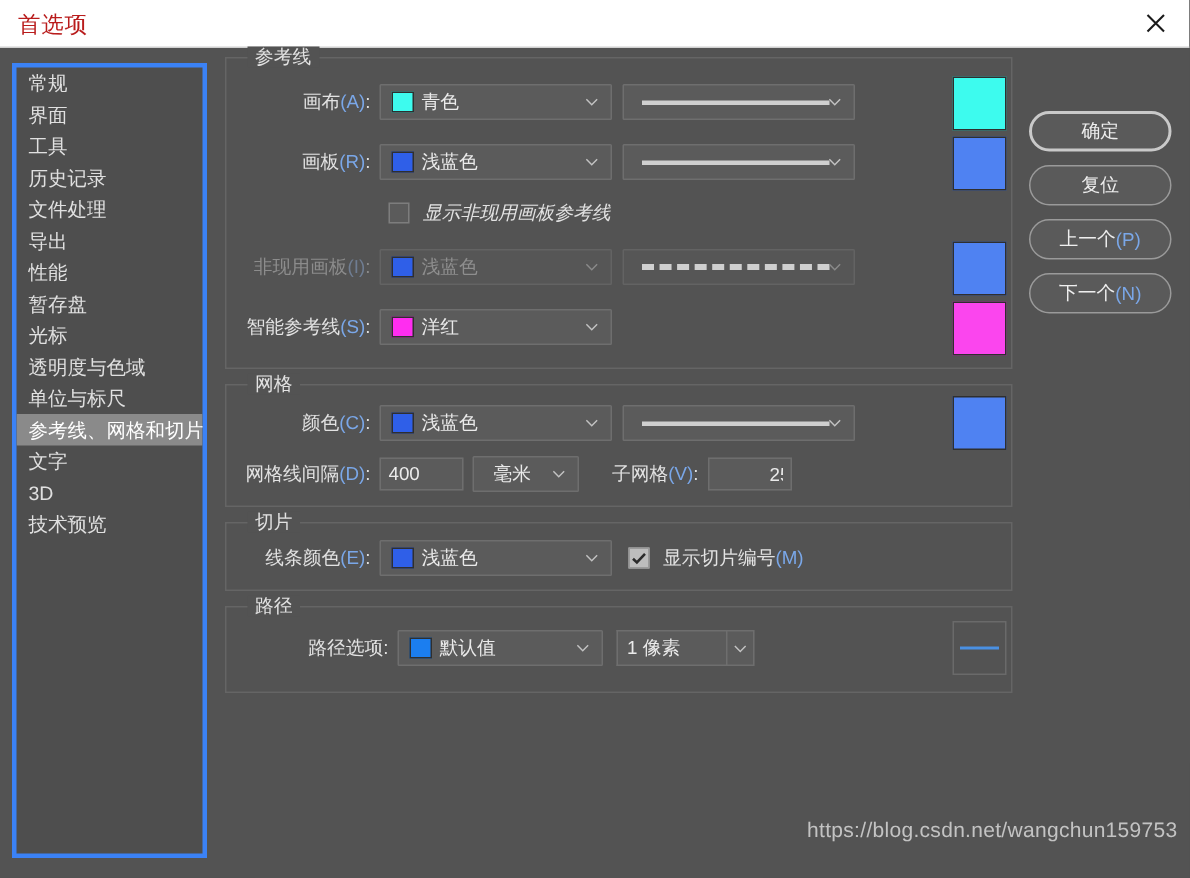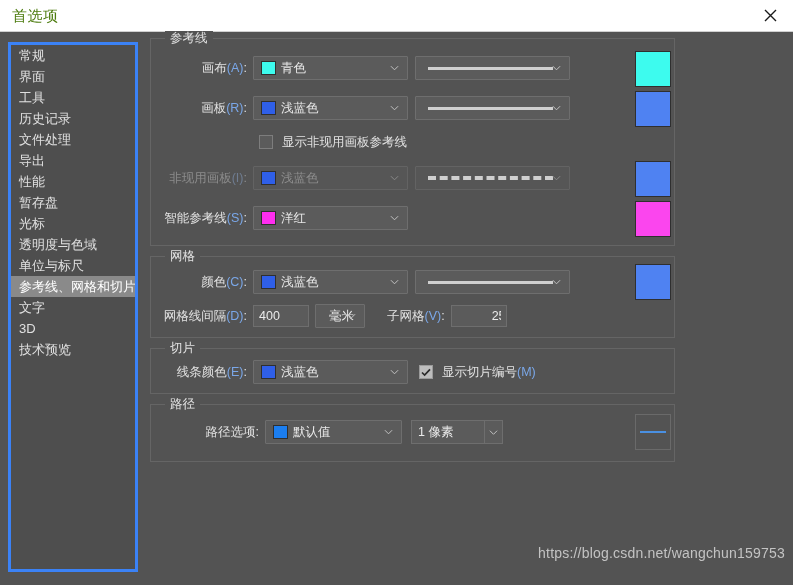--- a/index.html
+++ b/index.html
@@ -19,21 +19,21 @@
   .titlebar {
     position: absolute; left: 0; top: 0;
     width: 793px; height: 32px;
     background: #ffffff;
     border-bottom: 1px solid #d0d0d0;
     box-sizing: border-box;
   }
   .titlebar-title {
     position: absolute; left: 12px; top: 7px;
     font-size: 15px;
-    color: #4d7c0f;
+    color: #b91c1c;
     letter-spacing: .5px;
   }
   .titlebar-close {
     position: absolute; right: 0px; top: 0px;
     width: 46px; height: 31px;
     display: flex; align-items: center; justify-content: center;
     cursor: pointer;
   }
   .titlebar-close svg { display:block; }
 
@@ -376,21 +376,21 @@
             <span class="line-preview"></span>
             <span class="chev">
               <svg class="chev-glyph" viewBox="0 0 10 10">
                   <path d="M1 3 L5 7 L9 3" stroke="#c2c2c2" stroke-width="1.1" fill="none"></path>
                 </svg>
             </span>
           </div>
           <div class="color-chip" style="left:474px;top:-4px;background:#4f82f2;"></div>
         </div>
 
-        <div class="row" style="margin-top:0;">
+        <div class="row" style="margin-top:0;font-style:italic;">
           <div style="width:86px;"></div>
           <div class="checkbox-wrap" style="margin-left:12px;">
             <span class="cbox"></span>
             <span class="cbox-label">显示非现用画板参考线</span>
           </div>
         </div>
 
         <div class="row" style="margin-top:10px;">
           <div class="lbl dim" style="width:86px;margin-right:6px;">
             <span>非现用画板</span><span class="accesskey">(I)</span>:
@@ -460,21 +460,21 @@
             </span>
           </div>
           <div class="color-chip" style="left:474px;top:-5px;background:#4f82f2;"></div>
         </div>
 
         <div class="row" style="margin-top:4px;">
           <div class="lbl" style="width:86px;margin-right:6px;">
             <span>网格线间隔</span><span class="accesskey">(D)</span>:
           </div>
           <input class="tinput" type="text" style="width: 56px;" value="400">
-          <div class="combo" style="width:50px;margin-left:6px;">
+          <div class="combo" style="width:71px;margin-left:6px;">
             <span class="combo-text" style="margin-left:13px;">毫米</span>
             <span class="chev">
               <svg class="chev-glyph" viewBox="0 0 10 10">
                   <path d="M1 3 L5 7 L9 3" stroke="#c2c2c2" stroke-width="1.1" fill="none"></path>
                 </svg>
             </span>
           </div>
           <div class="lbl" style="margin-left:22px;margin-right:6px;">
             <span>子网格</span><span class="accesskey">(V)</span>:
           </div>
@@ -540,16 +540,28 @@
           </div>
           <div class="path-chip" style="left:474px;top:-5px;">
             <span class="pline"></span>
           </div>
         </div>
       </div>
     </div>
 
   </div>
 
+  <div class="btncol">
+    <div class="dlgbtn primary">确定</div>
+    <div class="dlgbtn">复位</div>
+    <div class="dlgbtn">
+        <span>上一个</span>
+        <span class="accesskey">(P)</span>
+      </div>
+    <div class="dlgbtn">
+        <span>下一个</span>
+        <span class="accesskey">(N)</span>
+      </div>
+  </div>
 
   <div class="watermark">https://blog.csdn.net/wangchun159753</div>
 
 </div>
 
 </body></html>

